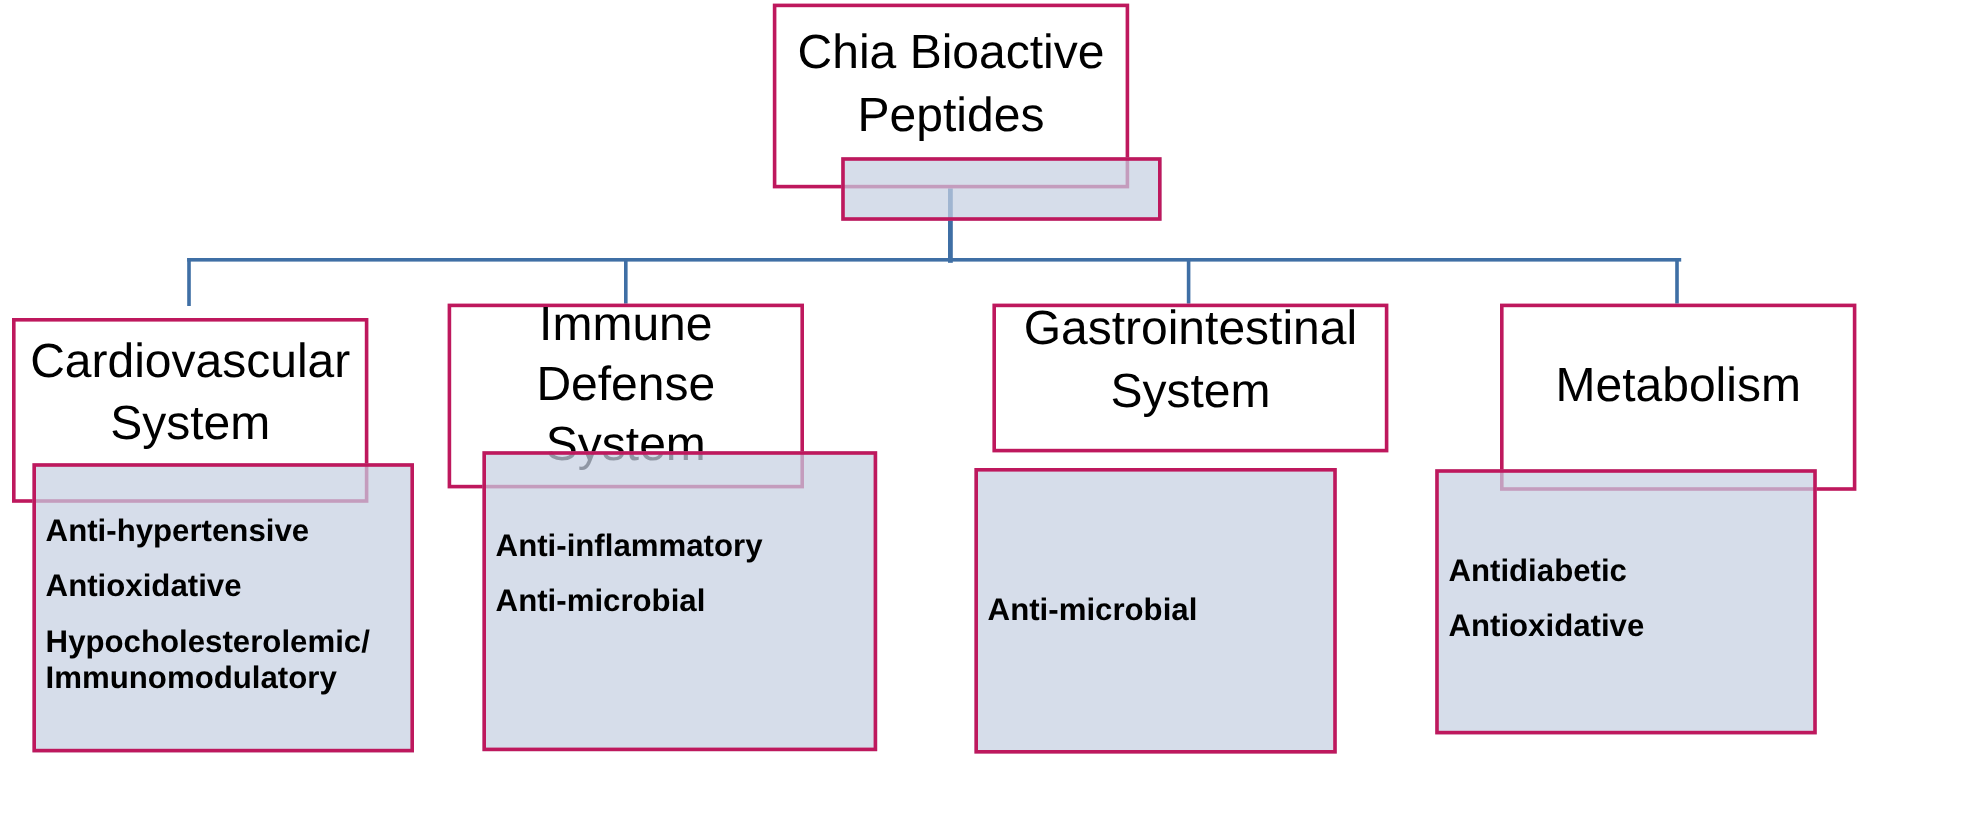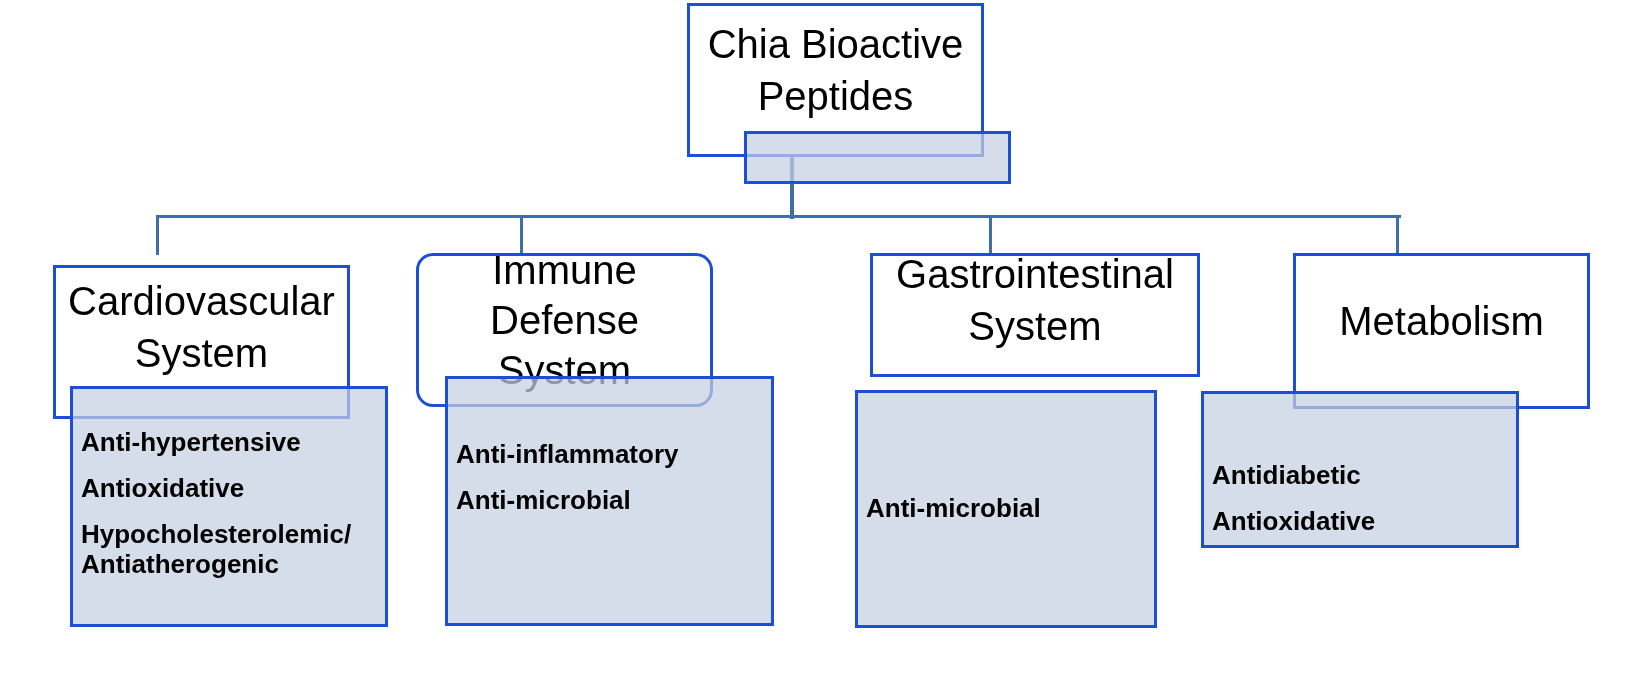--- a/index.html
+++ b/index.html
@@ -1,19 +1,19 @@
 <!DOCTYPE html>
 <html><head>
   <meta charset="utf-8">
   <style>
     html, body { margin: 0; padding: 0; background: #ffffff; }
     body { width: 1635px; height: 685px; position: relative; overflow: hidden;
            font-family: "Liberation Sans", "DejaVu Sans", sans-serif; }
     .line { position: absolute; background: #3f6fa5; }
-    .box { position: absolute; box-sizing: border-box; border: 3px solid #1d4ed8; margin-left: 43px; }
+    .box { position: absolute; box-sizing: border-box; border: 3px solid #be185d; }
     .title-box { background: #ffffff; display: flex; align-items: center; justify-content: center;
                  text-align: center; font-size: 40px; line-height: 52px; color: #000; }
     .title-box span { white-space: pre-line; }
     .fx-box { background: rgba(198, 208, 226, 0.72); }
     .fx-list { position: absolute; left: 8px; margin: 0; padding: 0; list-style: none;
                font-weight: bold; font-size: 26px; color: #000; }
     .fx-list li { line-height: 30px; margin-bottom: 16px; white-space: pre-line; }
   </style>
 </head>
 <body>
@@ -33,25 +33,25 @@
 
 <div class="box title-box" style="left:10px; top:265px; width:297px; height:154px; padding-bottom:30px;">
   <span>Cardiovascular
 System</span>
 </div>
 <div class="box fx-box" style="left:27px; top:386px; width:318px; height:241px;padding-left:28px;">
   <ul class="fx-list" style="top:38px;">
     <li>Anti-hypertensive</li>
     <li>Antioxidative</li>
     <li>Hypocholesterolemic/
-Antiatherogenic</li>
+Immunomodulatory</li>
   </ul>
 </div>
 
-<div class="box title-box" style="left:373px; top:253px; width:297px; height:154px; padding-bottom:20px; line-height:50px;border-radius:17px;">
+<div class="box title-box" style="left:373px; top:253px; width:297px; height:154px; padding-bottom:20px; line-height:50px;">
   <span>Immune
 Defense
 System</span>
 </div>
 <div class="box fx-box" style="left:402px; top:376px; width:329px; height:250px;">
   <ul class="fx-list" style="top:60px;">
     <li>Anti-inflammatory</li>
     <li>Anti-microbial</li>
   </ul>
 </div>
@@ -62,18 +62,18 @@
 </div>
 <div class="box fx-box" style="left:812px; top:390px; width:302px; height:238px;">
   <ul class="fx-list" style="top:100px;">
     <li>Anti-microbial</li>
   </ul>
 </div>
 
 <div class="box title-box" style="left:1250px; top:253px; width:297px; height:156px; padding-bottom:21px;">
   <span>Metabolism</span>
 </div>
-<div class="box fx-box" style="left:1158px; top:391px; width:318px; height:157px;">
+<div class="box fx-box" style="left:1196px; top:391px; width:318px; height:221px;">
   <ul class="fx-list" style="top:66px;">
     <li>Antidiabetic</li>
     <li>Antioxidative</li>
   </ul>
 </div>
 
 </body></html>

